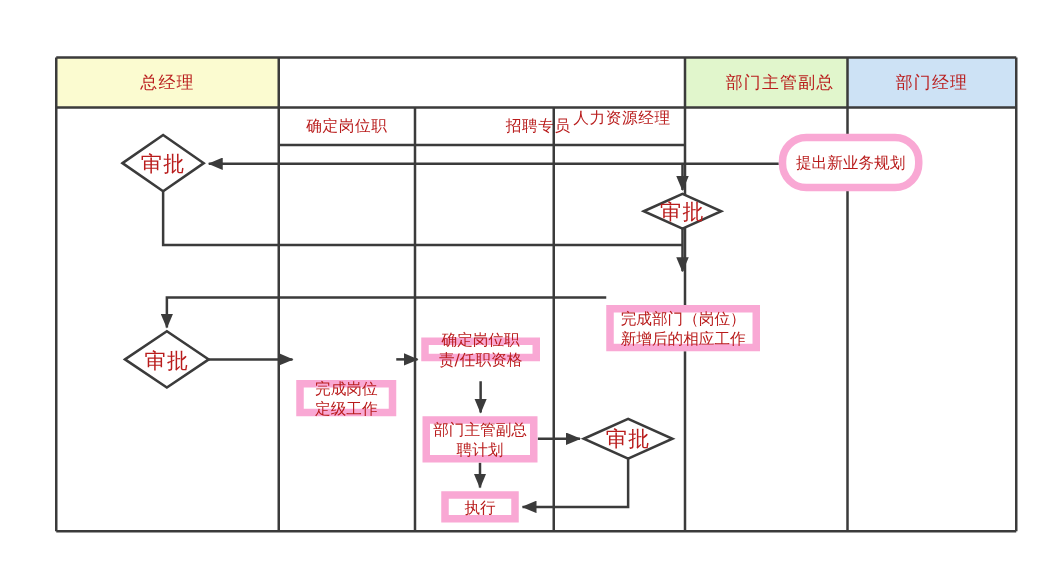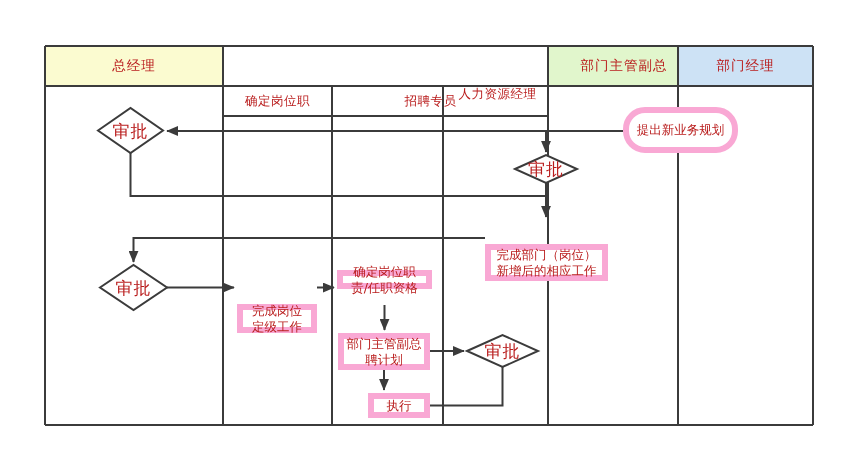--- a/index.html
+++ b/index.html
@@ -31,21 +31,21 @@
   .node{
     position:absolute;display:flex;align-items:center;justify-content:center;
     text-align:center;font-size:12.5px;line-height:16px;white-space:pre-line;
     background:#ffffff;border:6px solid #f9a8d4;box-sizing:border-box;z-index:3;
   }
   #n-start{left:623px;top:107px;width:115px;height:46px;border-radius:22px;}
   #n-complete-dept{left:485px;top:220px;width:123px;height:37px;margin-top:24px;}
   #n-grading{left:237px;top:273px;width:80px;height:29px;margin-top:31px;}
   #n-duty{left:337px;top:270px;width:95px;height:19px;}
   #n-plan{left:338px;top:333px;width:92px;height:37px;}
-  #n-execute{left:368px;top:393px;width:62px;height:25px;}
+  #n-execute{left:353px;top:393px;width:62px;height:25px;}
   
   .dlabel{
     position:absolute;display:flex;align-items:center;justify-content:center;
     font-size:17px;z-index:3;letter-spacing:1px;
   }
   #d1-label{left:98px; top:118px;width:65px;height:26px;}
   #d2-label{left:514px;top:156px;width:64px;height:26px;}
   #d3-label{left:101px;top:275px;width:65px;height:26px;}
   #d4-label{left:470px;top:338px;width:65px;height:26px;}
 </style>

